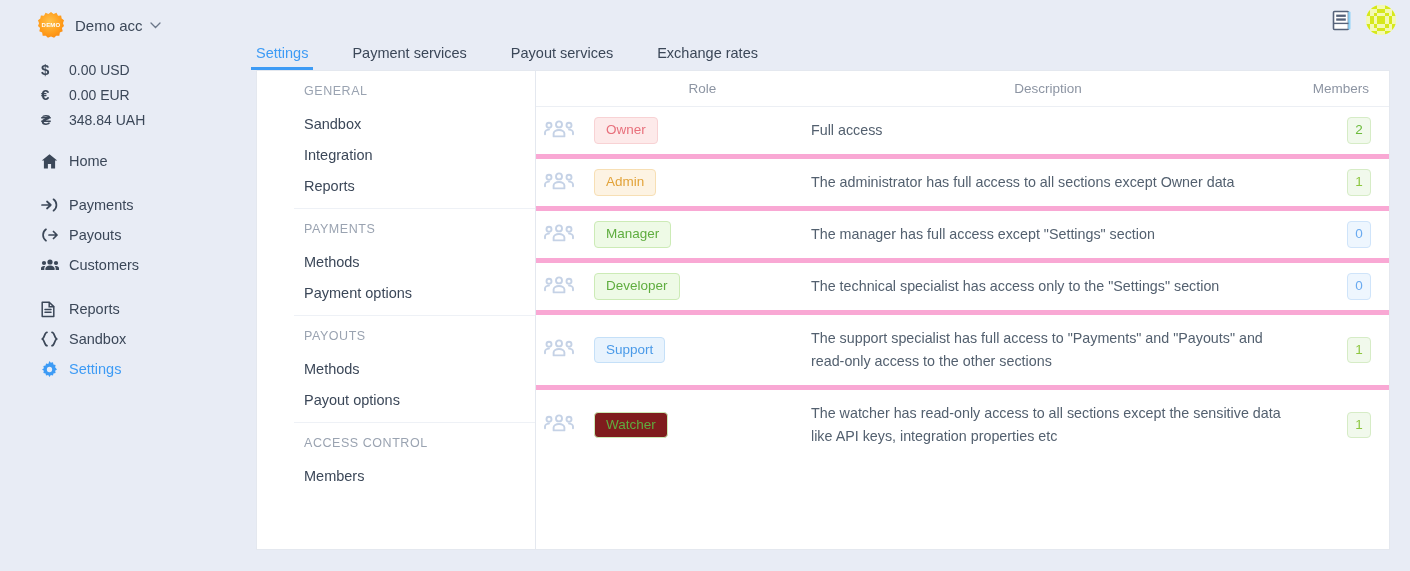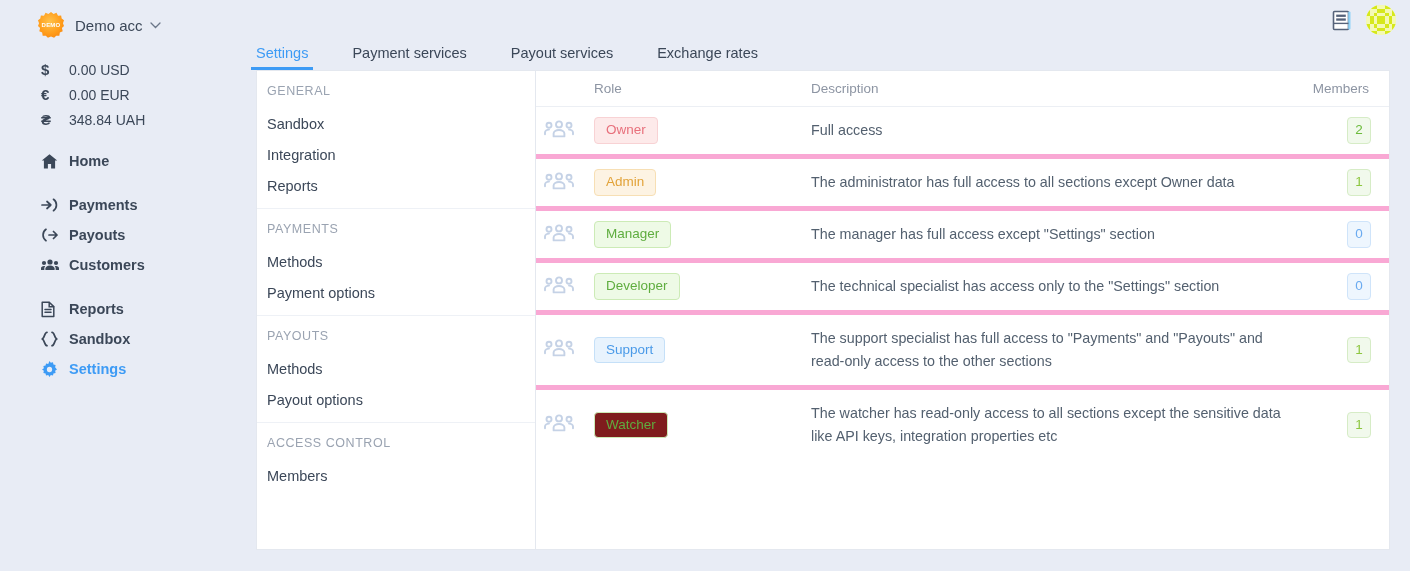--- a/index.html
+++ b/index.html
@@ -38,21 +38,21 @@
   .bal-sym { width: 28px; flex: 0 0 28px; font-size: 15px; color: #3b4758; font-weight: bold; }
   .bal-amt { font-size: 14px; color: #3b4758; }
 
   .nav { margin-top: 14px; }
   .nav-group { margin-bottom: 14px; }
   .nav-item {
     display: flex; align-items: center; height: 30px; padding-left: 17px; cursor: pointer;
   }
   .nav-ico { width: 28px; flex: 0 0 28px; display: flex; align-items: center; color: #3b4758; }
   .nav-ico svg { display: block; }
-  .nav-label { font-size: 14.5px; color: #3b4758; font-weight: bold; }
+  .nav-label { font-size: 14.5px; color: #3b4758; }
   .nav-item.active .nav-ico { color: #3d9bf5; }
   .nav-item.active .nav-label { color: #3d9bf5; }
 
   
   .main { flex: 1 1 auto; position: relative; }
   .topbar { position: absolute; top: 0; right: 0; height: 40px; display: flex;
             align-items: center; gap: 14px; padding-right: 14px; }
   .icon-btn { cursor: pointer; display: flex; align-items: center; }
   .avatar {
     width: 30px; height: 30px; border-radius: 50%; cursor: pointer; overflow: hidden;
@@ -72,39 +72,39 @@
   }
 
   
   .content { position: absolute; top: 70px; left: 12px; right: 20px; bottom: 21px; display: flex; gap: 0; }
 
   
   .submenu {
     width: 280px; flex: 0 0 280px; background: #ffffff;
     border: 1px solid #e4e8ef; border-right: 1px solid #e4e8ef;
   }
-  .sub-section { padding: 13px 0 12px 10px; border-bottom: 1px solid #eef1f6; }
+  .sub-section { padding: 13px 0 12px 10px; border-bottom: 1px solid #eef1f6; margin-left: 37px; }
   .sub-section:last-child { border-bottom: none; }
   .sub-title {
     font-size: 12.5px; letter-spacing: .55px; color: #9aa3b1; text-transform: uppercase;
     padding: 0 0 13px 0;
   }
   .sub-link { font-size: 14.5px; color: #3b4758; padding: 5px 0 10px 0; cursor: pointer; }
   .sub-link:last-child { padding-bottom: 2px; }
   .sub-link.active { color: #3d9bf5; }
 
   
   .table-panel {
     flex: 1 1 auto; background: #ffffff;
     border: 1px solid #e4e8ef; border-left: none;
     display: flex; flex-direction: column; overflow: hidden;
   }
   .thead { display: flex; height: 36px; align-items: center;
            border-bottom: 1px solid #eceff4; padding: 0 14px 0 0; }
-  .th { font-size: 13.5px; color: #8d95a3; }
+  .th { font-size: 13.5px; color: #8d95a3; text-align: center; }
   .th-role { width: 275px; flex: 0 0 275px; padding-left: 58px; }
   .th-desc { flex: 1 1 auto; }
   .th-members { width: 90px; flex: 0 0 90px; text-align: right; padding-right: 6px; }
 
   .trow { display: flex; align-items: center; border-bottom: 5px solid #f9a8d4; padding: 0 14px 0 0; }
   .trow:last-child { border-bottom: none; }
   .td-role { width: 275px; flex: 0 0 275px; display: flex; align-items: center; padding-left: 8px; }
   .role-ico { width: 50px; flex: 0 0 50px; color: #c5d2e6; display: flex; align-items: center; }
   .role-ico svg { display: block; }
   .badge {

